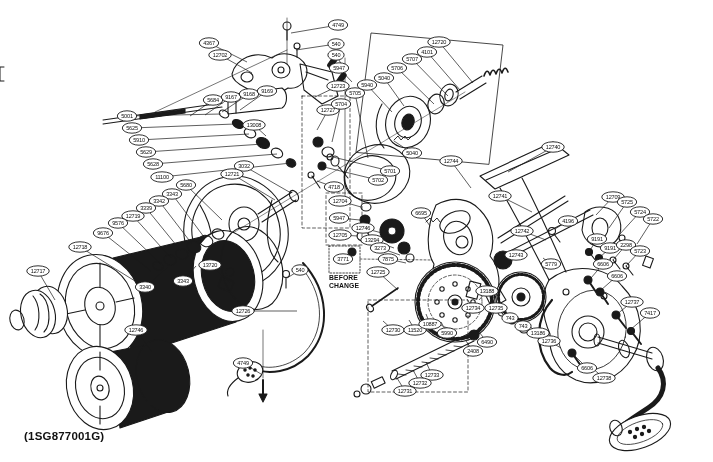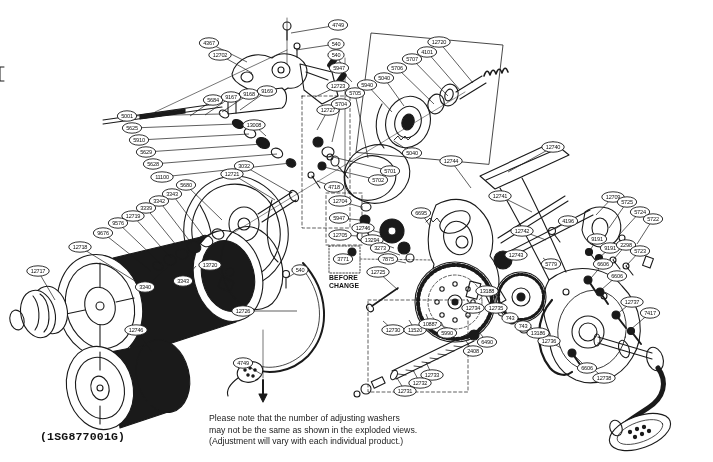--- a/index.html
+++ b/index.html
@@ -1,20 +1,20 @@
 <!DOCTYPE html>
 <html><head>
 <meta charset="utf-8">
 <style>
   html,body{margin:0;padding:0;background:#e8e8e8;}
   .stage{position:relative;width:713px;height:462px;background:#ffffff;overflow:hidden;
          font-family:"Liberation Sans",sans-serif;}
   svg{position:absolute;left:0;top:0;}
-  .code{position:absolute;left:40px;top:430px;font-size:11.5px;font-weight:bold;color:#111;
-        letter-spacing:0.2px;font-family:Liberation Mono, monospace;}
+  .code{position:absolute;left:24px;top:430px;font-size:11.5px;font-weight:bold;color:#111;
+        letter-spacing:0.2px;}
   .note{position:absolute;left:209px;top:413px;font-size:8.7px;color:#222;line-height:1.35;}
   .before-change{position:absolute;left:329px;top:274px;font-size:6.8px;font-weight:bold;
         color:#111;line-height:1.25;letter-spacing:0.1px;}
   .callout-text{font-size:5.6px;fill:#111;text-anchor:middle;letter-spacing:-0.2px;}
 </style>
 </head>
 <body>
 
 <div class="stage">
 
@@ -796,18 +796,13 @@
       </g>
   </svg>
 
   <div class="before-change">
     <div>BEFORE</div>
     <div>CHANGE</div>
   </div>
 
   <div class="code">(1SG877001G)</div>
 
-  <div class="note">
-    <div>Please note that the number of adjusting washers</div>
-    <div>may not be the same as shown in the exploded views.</div>
-    <div>(Adjustment will vary with each individual product.)</div>
-  </div>
 </div>
 
 </body></html>

